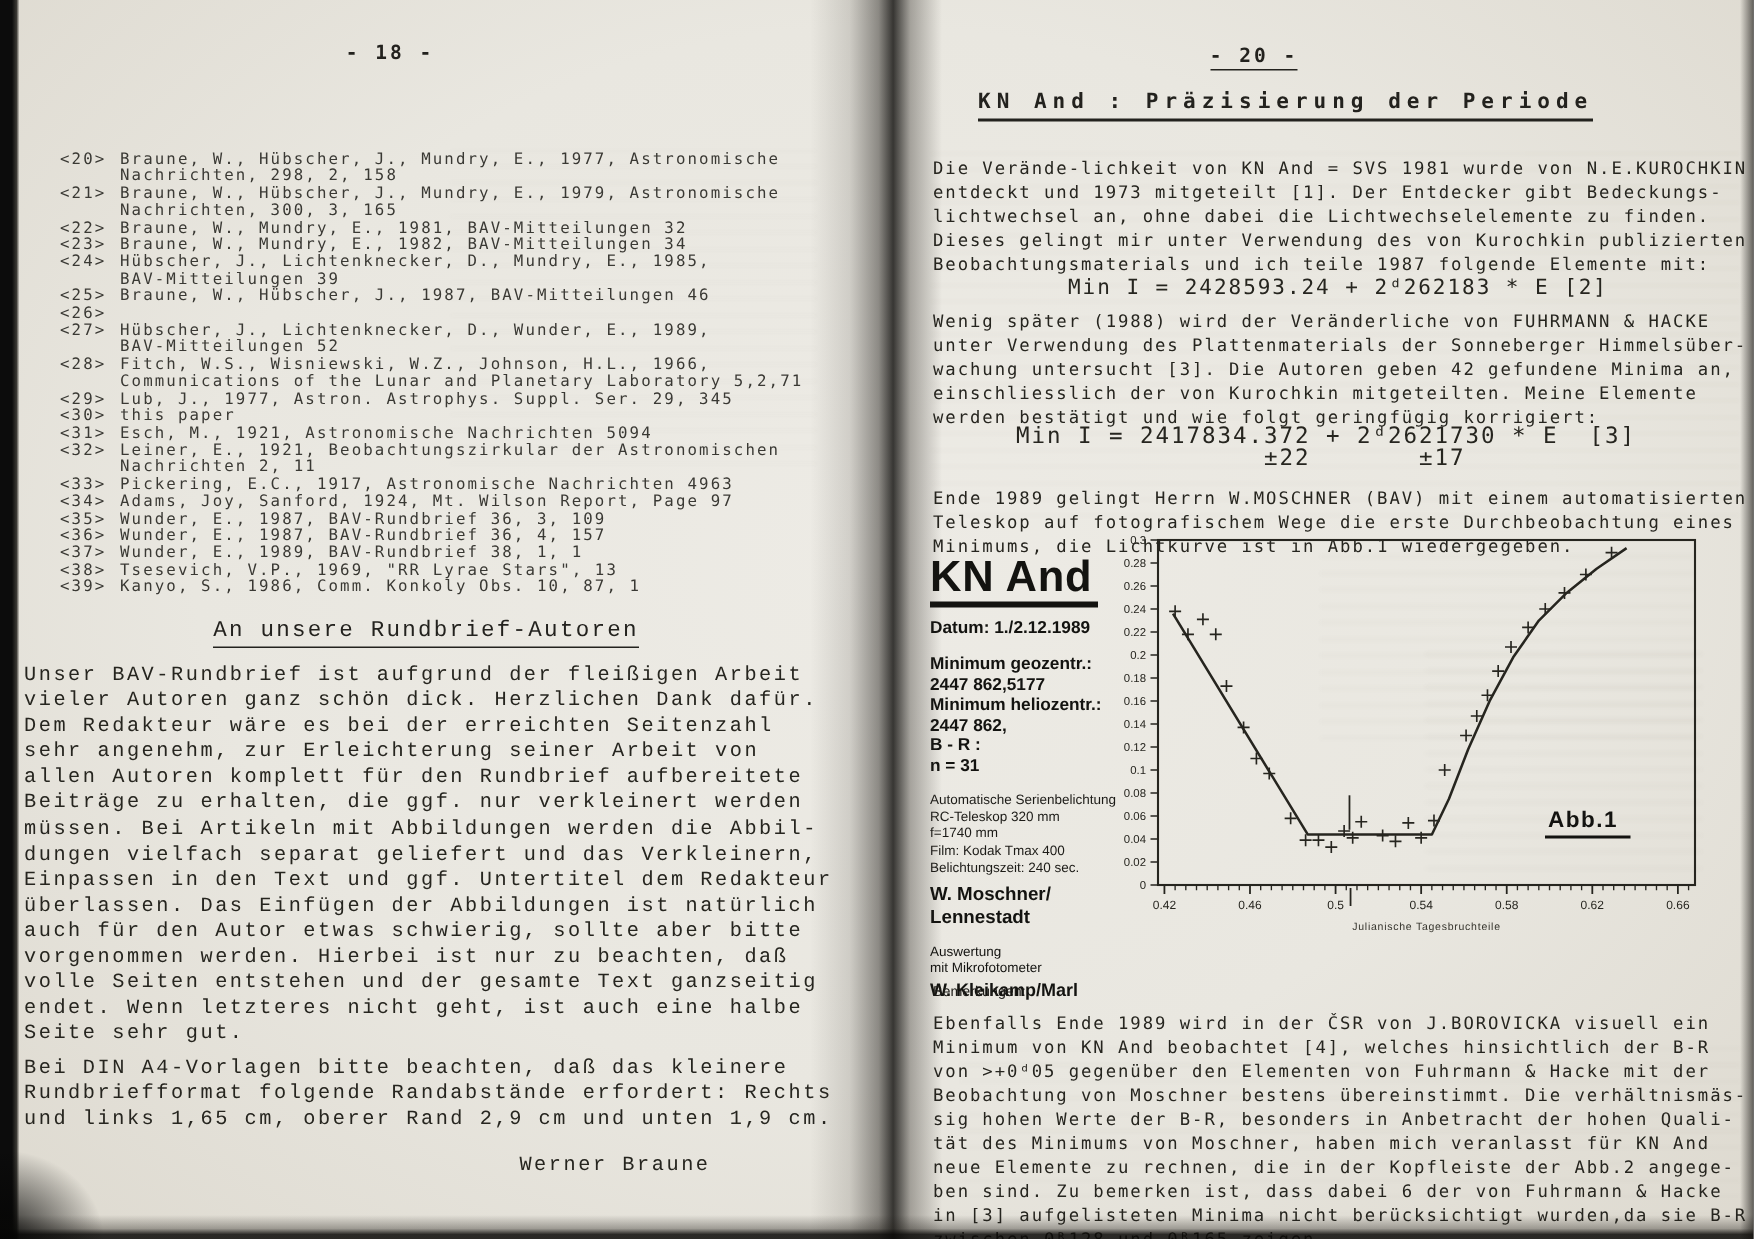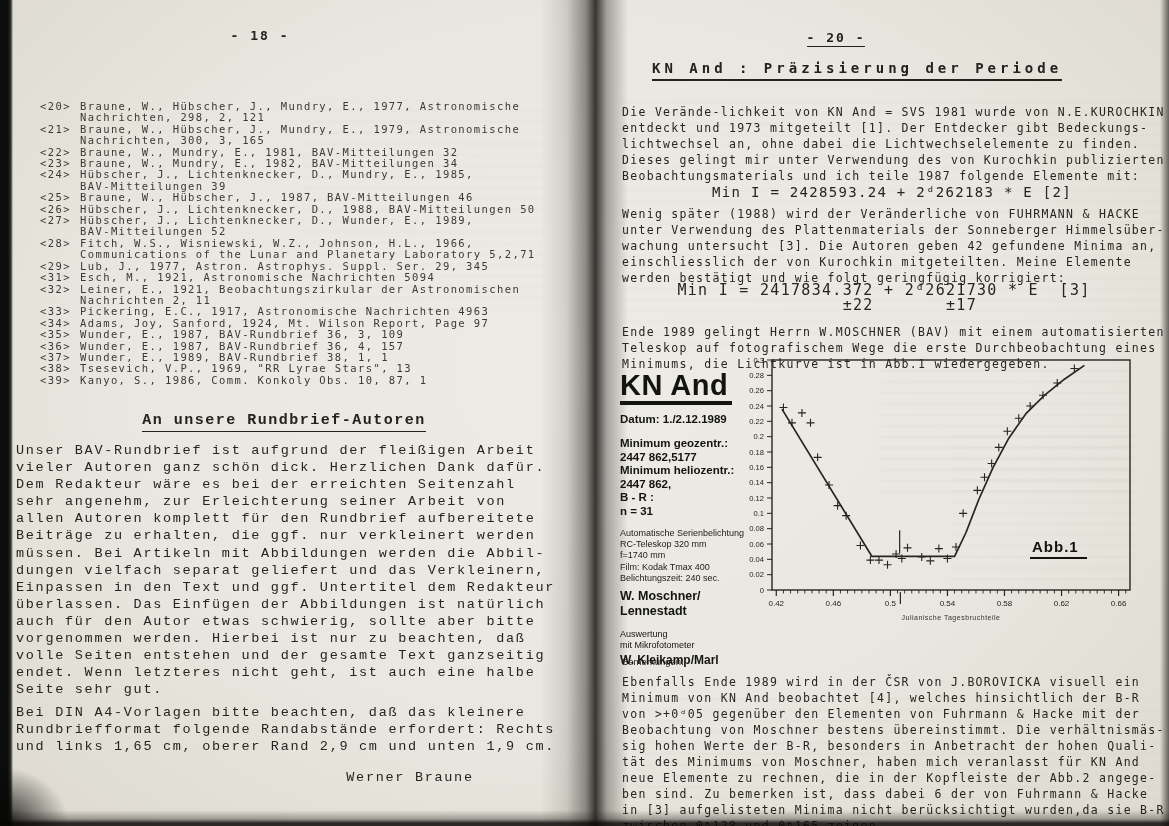--- a/index.html
+++ b/index.html
@@ -23,21 +23,21 @@
   #edge-right{right:0;top:0;width:9px;height:826px;z-index:6;pointer-events:none;
           background:linear-gradient(270deg, rgba(15,13,10,.6), rgba(0,0,0,0));}
   #corner-bl{left:0;bottom:0;width:70px;height:60px;z-index:6;pointer-events:none;
           background:radial-gradient(ellipse at 0% 100%, rgba(5,5,4,.9) 0%, rgba(5,5,4,0) 70%);}
   
   #pn18{left:200px;top:16px;width:120px;text-align:center;font-size:13px;font-weight:bold;letter-spacing:2px;color:#23221e;}
   #refs{left:40px;top:89px;width:515px;font-size:10.5px;line-height:11.4px;letter-spacing:1.4px;color:#3a3934;}
   .ref-row{display:flex;}
   .ref-tag{flex:0 0 40px;}
   .ref-text{white-space:pre-line;}
-  #autoren-h{left:14px;top:400px;width:540px;text-align:center;font-size:15px;font-weight:bold;letter-spacing:1.5px;color:#23221e;}
+  #autoren-h{left:14px;top:400px;width:540px;text-align:center;font-size:15px;font-weight:normal;letter-spacing:1.5px;color:#23221e;}
   #autoren-h span{border-bottom:1.5px solid #23221e;padding-bottom:2px;}
   #autoren-p1{left:16px;top:430px;width:548px;font-size:13.5px;line-height:17.1px;letter-spacing:1.7px;color:#26251f;}
   #autoren-p2{left:16px;top:692px;width:548px;font-size:13.5px;line-height:17.1px;letter-spacing:1.7px;color:#26251f;}
   #signature{left:300px;top:758px;width:220px;text-align:center;font-size:13.5px;letter-spacing:1.7px;color:#26251f;}
   
   #pn19{left:776px;top:18px;width:120px;text-align:center;font-size:13px;font-weight:bold;letter-spacing:2px;color:#23221e;}
   #pn19 span{border-bottom:1.5px solid #23221e;padding-bottom:1px;}
   #kn-title{left:652px;top:48px;font-size:14px;font-weight:bold;letter-spacing:4px;color:#23221e;border-bottom:2px solid #23221e;padding-bottom:3px;}
   .rbody{width:545px;font-size:11.5px;line-height:16px;letter-spacing:1.3px;color:#26251f;}
   #r-p1{left:622px;top:92px;}
@@ -69,21 +69,21 @@
 <div class="abs bleed" style="left:640px;top:690px;width:520px;height:120px;opacity:.05;"></div>
 <div class="abs bleed" style="left:300px;top:100px;width:245px;height:210px;opacity:.04;"></div>
 <div class="abs bleed" style="left:620px;top:95px;width:540px;height:250px;opacity:.045;"></div>
 
 <div class="abs mono z2" id="pn18">- 18 -</div>
 
 <div class="abs mono z2" id="refs">
       <div class="ref-row">
         <span class="ref-tag">&lt;20&gt;</span>
         <span class="ref-text">Braune, W., Hübscher, J., Mundry, E., 1977, Astronomische
-Nachrichten, 298, 2, 121</span>
+Nachrichten, 298, 2, 158</span>
       </div>
       <div class="ref-row">
         <span class="ref-tag">&lt;21&gt;</span>
         <span class="ref-text">Braune, W., Hübscher, J., Mundry, E., 1979, Astronomische
 Nachrichten, 300, 3, 165</span>
       </div>
       <div class="ref-row">
         <span class="ref-tag">&lt;22&gt;</span>
         <span class="ref-text">Braune, W., Mundry, E., 1981, BAV-Mitteilungen 32</span>
       </div>
@@ -95,35 +95,38 @@
         <span class="ref-tag">&lt;24&gt;</span>
         <span class="ref-text">Hübscher, J., Lichtenknecker, D., Mundry, E., 1985,
 BAV-Mitteilungen 39</span>
       </div>
       <div class="ref-row">
         <span class="ref-tag">&lt;25&gt;</span>
         <span class="ref-text">Braune, W., Hübscher, J., 1987, BAV-Mitteilungen 46</span>
       </div>
       <div class="ref-row">
         <span class="ref-tag">&lt;26&gt;</span>
-        <span class="ref-text">Hübscher, J., Lichtenknecker, D., 1988, BAV-Mitteilungen 50</span>
       </div>
       <div class="ref-row">
         <span class="ref-tag">&lt;27&gt;</span>
         <span class="ref-text">Hübscher, J., Lichtenknecker, D., Wunder, E., 1989,
 BAV-Mitteilungen 52</span>
       </div>
       <div class="ref-row">
         <span class="ref-tag">&lt;28&gt;</span>
         <span class="ref-text">Fitch, W.S., Wisniewski, W.Z., Johnson, H.L., 1966,
 Communications of the Lunar and Planetary Laboratory 5,2,71</span>
       </div>
       <div class="ref-row">
         <span class="ref-tag">&lt;29&gt;</span>
         <span class="ref-text">Lub, J., 1977, Astron. Astrophys. Suppl. Ser. 29, 345</span>
+      </div>
+      <div class="ref-row">
+        <span class="ref-tag">&lt;30&gt;</span>
+        <span class="ref-text">this paper</span>
       </div>
       <div class="ref-row">
         <span class="ref-tag">&lt;31&gt;</span>
         <span class="ref-text">Esch, M., 1921, Astronomische Nachrichten 5094</span>
       </div>
       <div class="ref-row">
         <span class="ref-tag">&lt;32&gt;</span>
         <span class="ref-text">Leiner, E., 1921, Beobachtungszirkular der Astronomischen
 Nachrichten 2, 11</span>
       </div>

